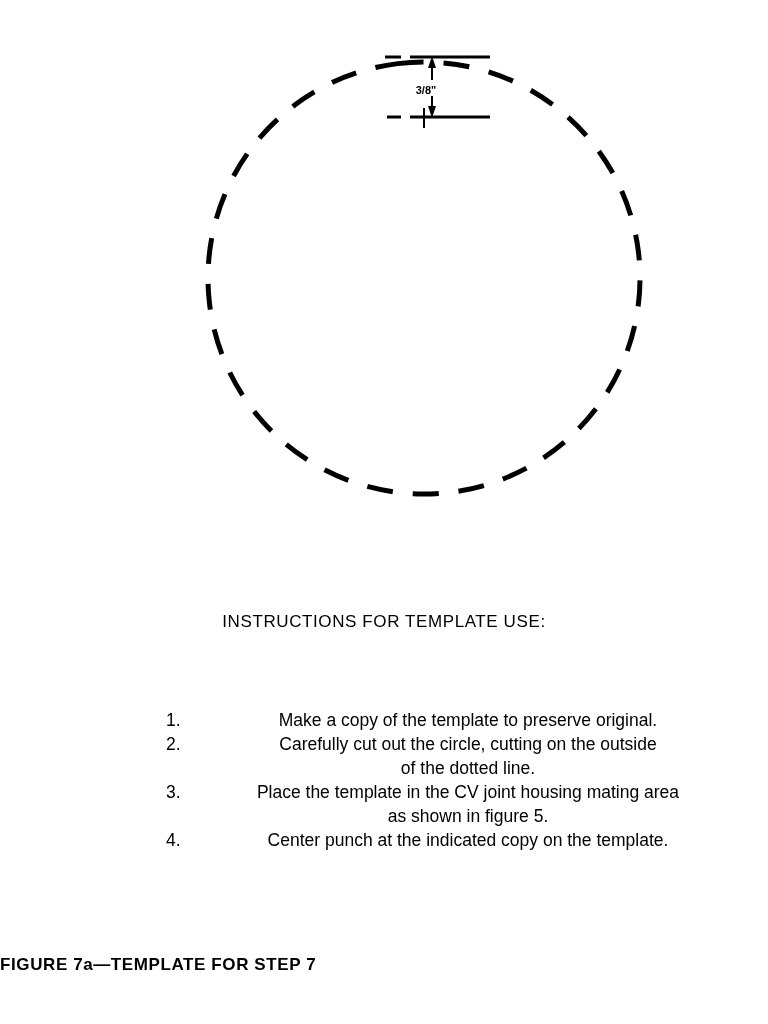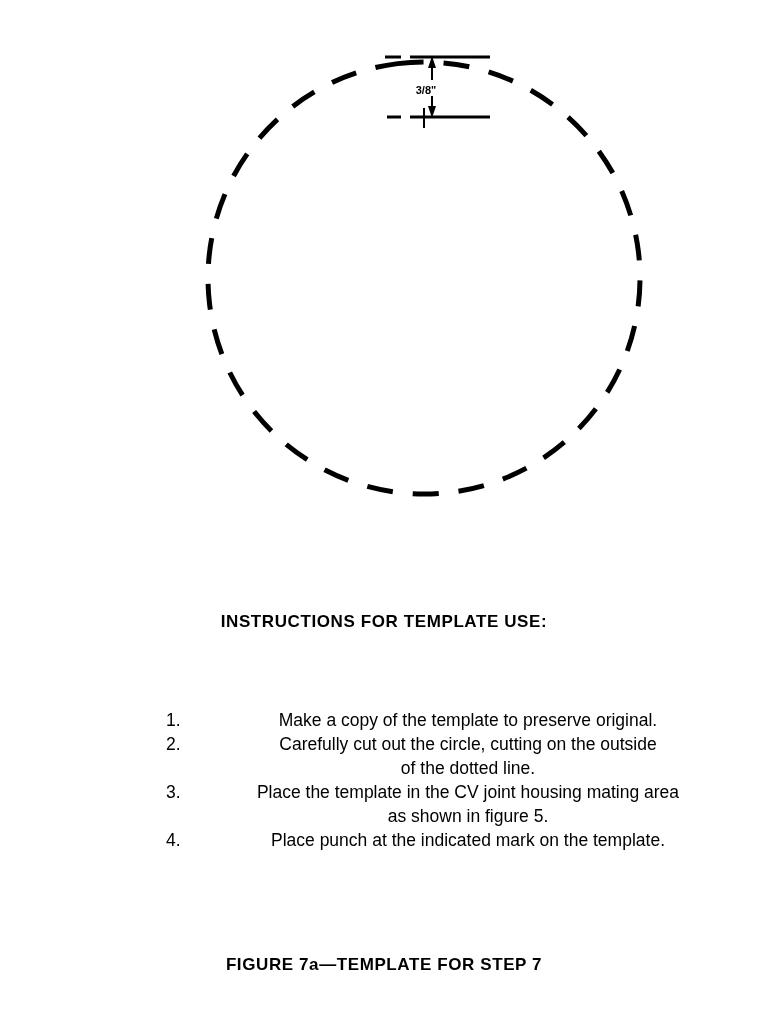--- a/index.html
+++ b/index.html
@@ -29,21 +29,21 @@
   }
 
   
   .instructions-heading {
     position: absolute;
     left: 0;
     top: 612px;
     width: 768px;
     text-align: center;
     font-size: 17px;
-    font-weight: bold;
+    font-weight: normal;
     letter-spacing: 0.6px;
   }
 
   .steps {
     position: absolute;
     left: 166px;
     top: 708px;
     width: 580px;
     font-size: 17.5px;
     line-height: 24px;
@@ -62,21 +62,21 @@
     flex: 1 1 auto;
     white-space: pre-line;
     text-align: center;
   }
 
   .figure-caption {
     position: absolute;
     left: 0;
     top: 955px;
     width: 768px;
-    text-align: center;
+    text-align: left;
     font-size: 17px;
     font-weight: bold;
     letter-spacing: 0.6px;
   }
 
   .dim-label {
     font-family: "Liberation Sans", sans-serif;
     font-size: 11px;
     font-weight: bold;
   }
@@ -125,18 +125,18 @@
   </div>
 
   <div class="step">
     <span class="step-num">3.</span>
     <span class="step-text">Place the template in the CV joint housing mating area
 as shown in figure 5.</span>
   </div>
 
   <div class="step">
     <span class="step-num">4.</span>
-    <span class="step-text">Place punch at the indicated mark on the template.</span>
+    <span class="step-text">Center punch at the indicated copy on the template.</span>
   </div>
 
 </div>
 
 <div class="figure-caption">FIGURE 7a—TEMPLATE FOR STEP 7</div>
 
 </body></html>

